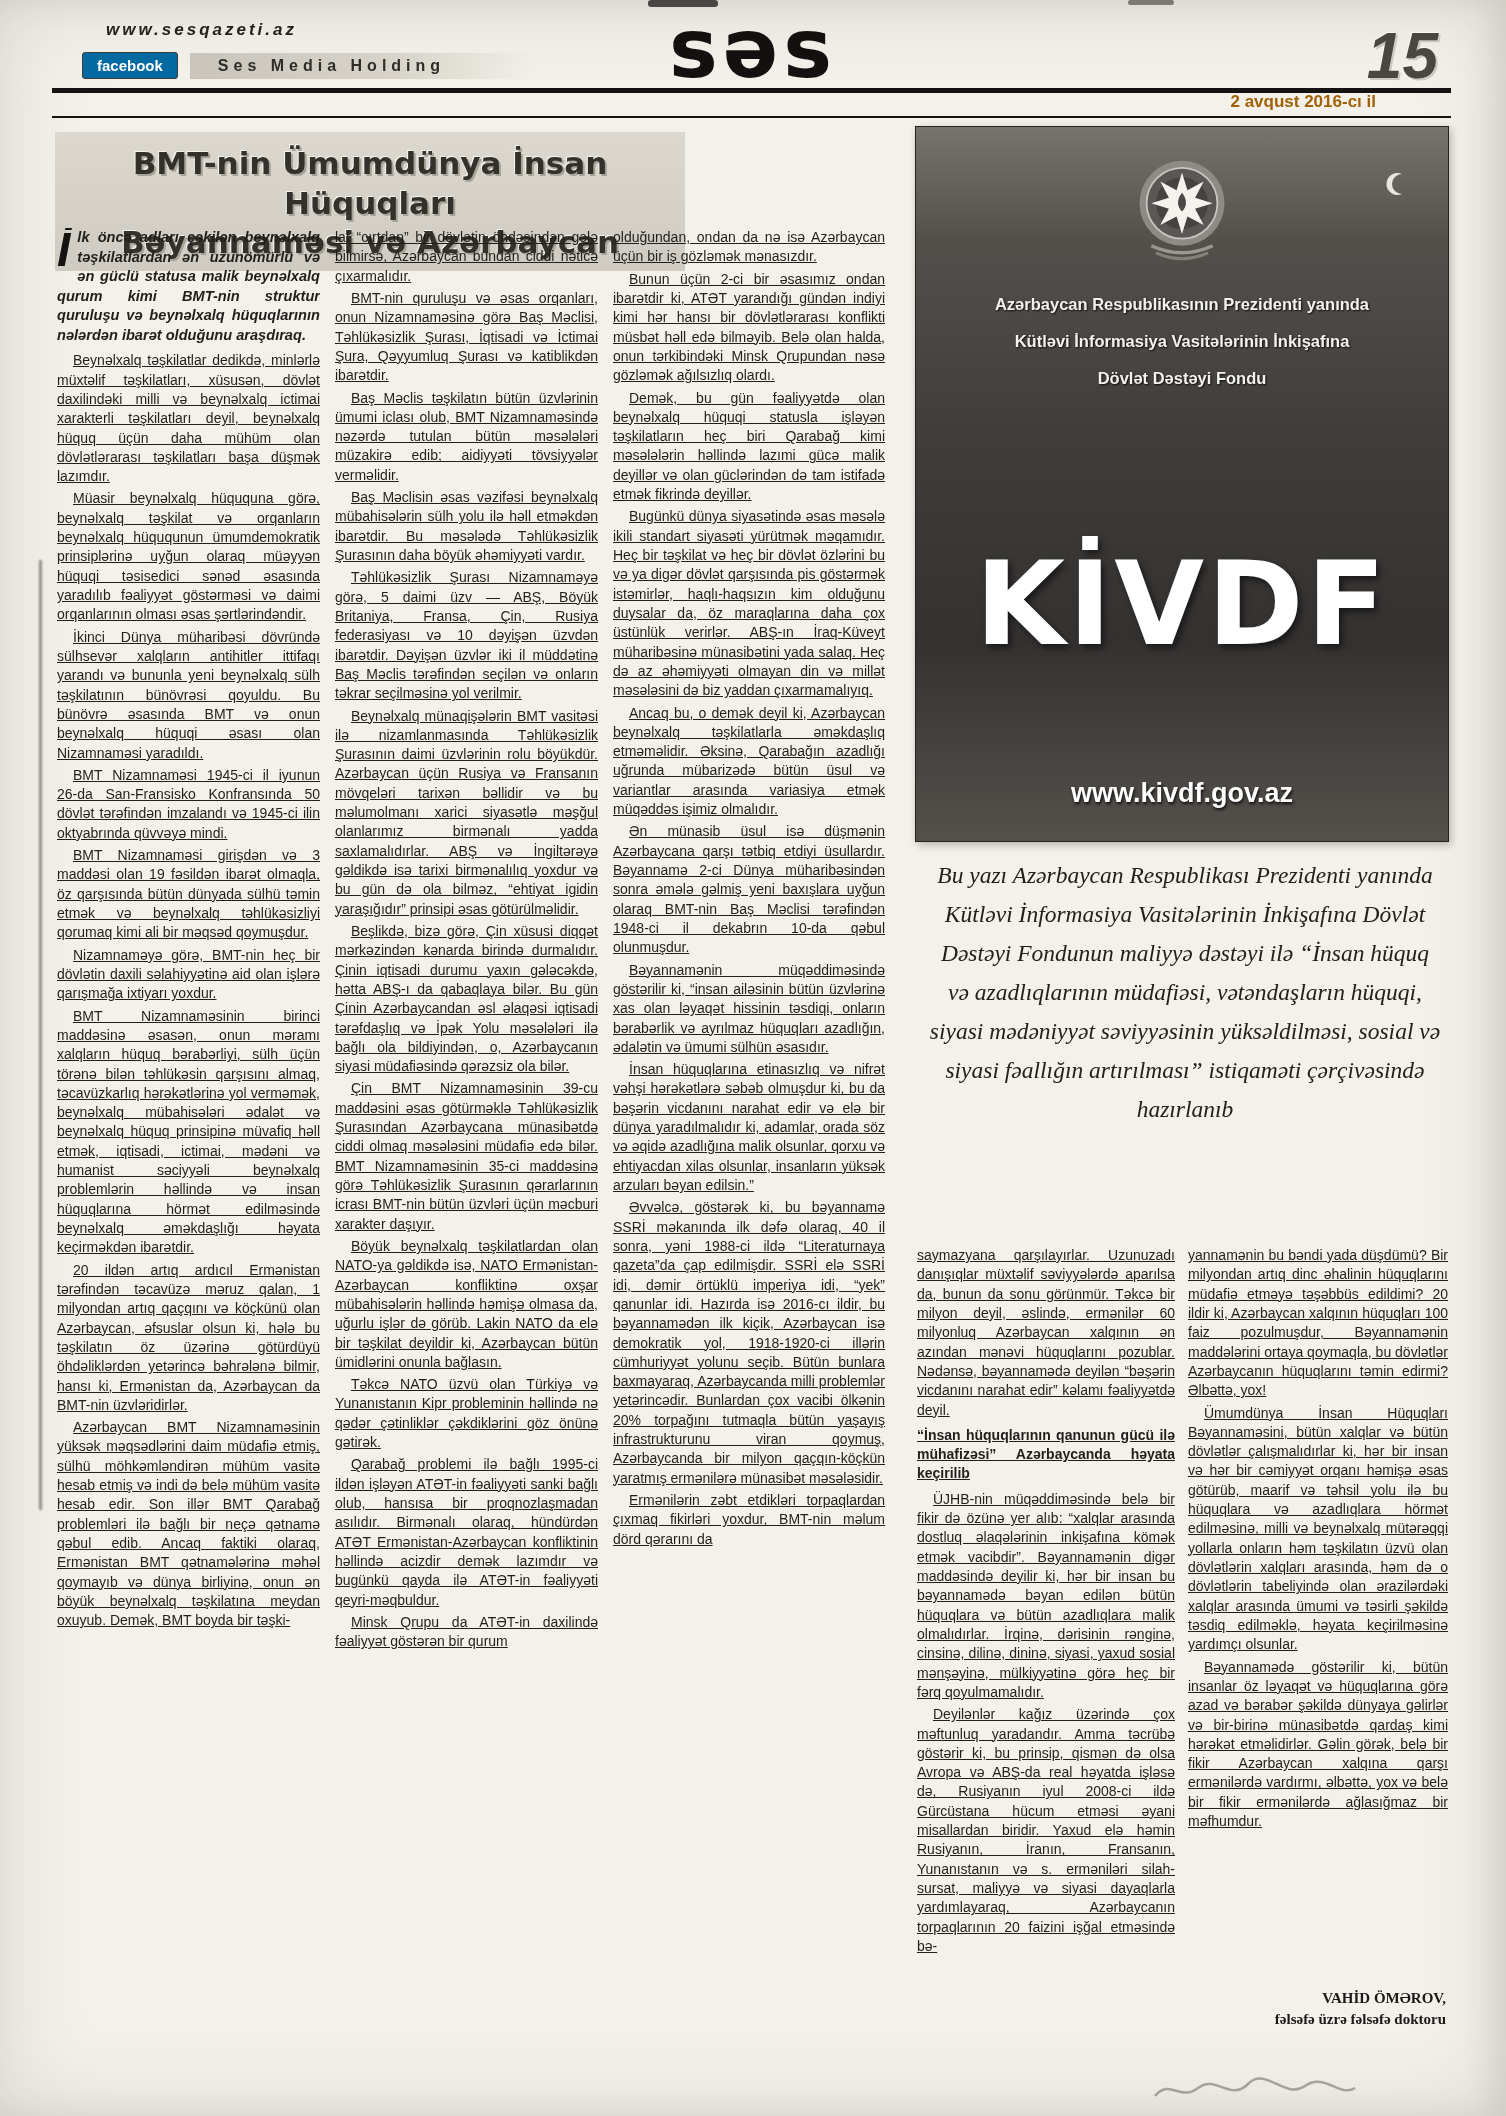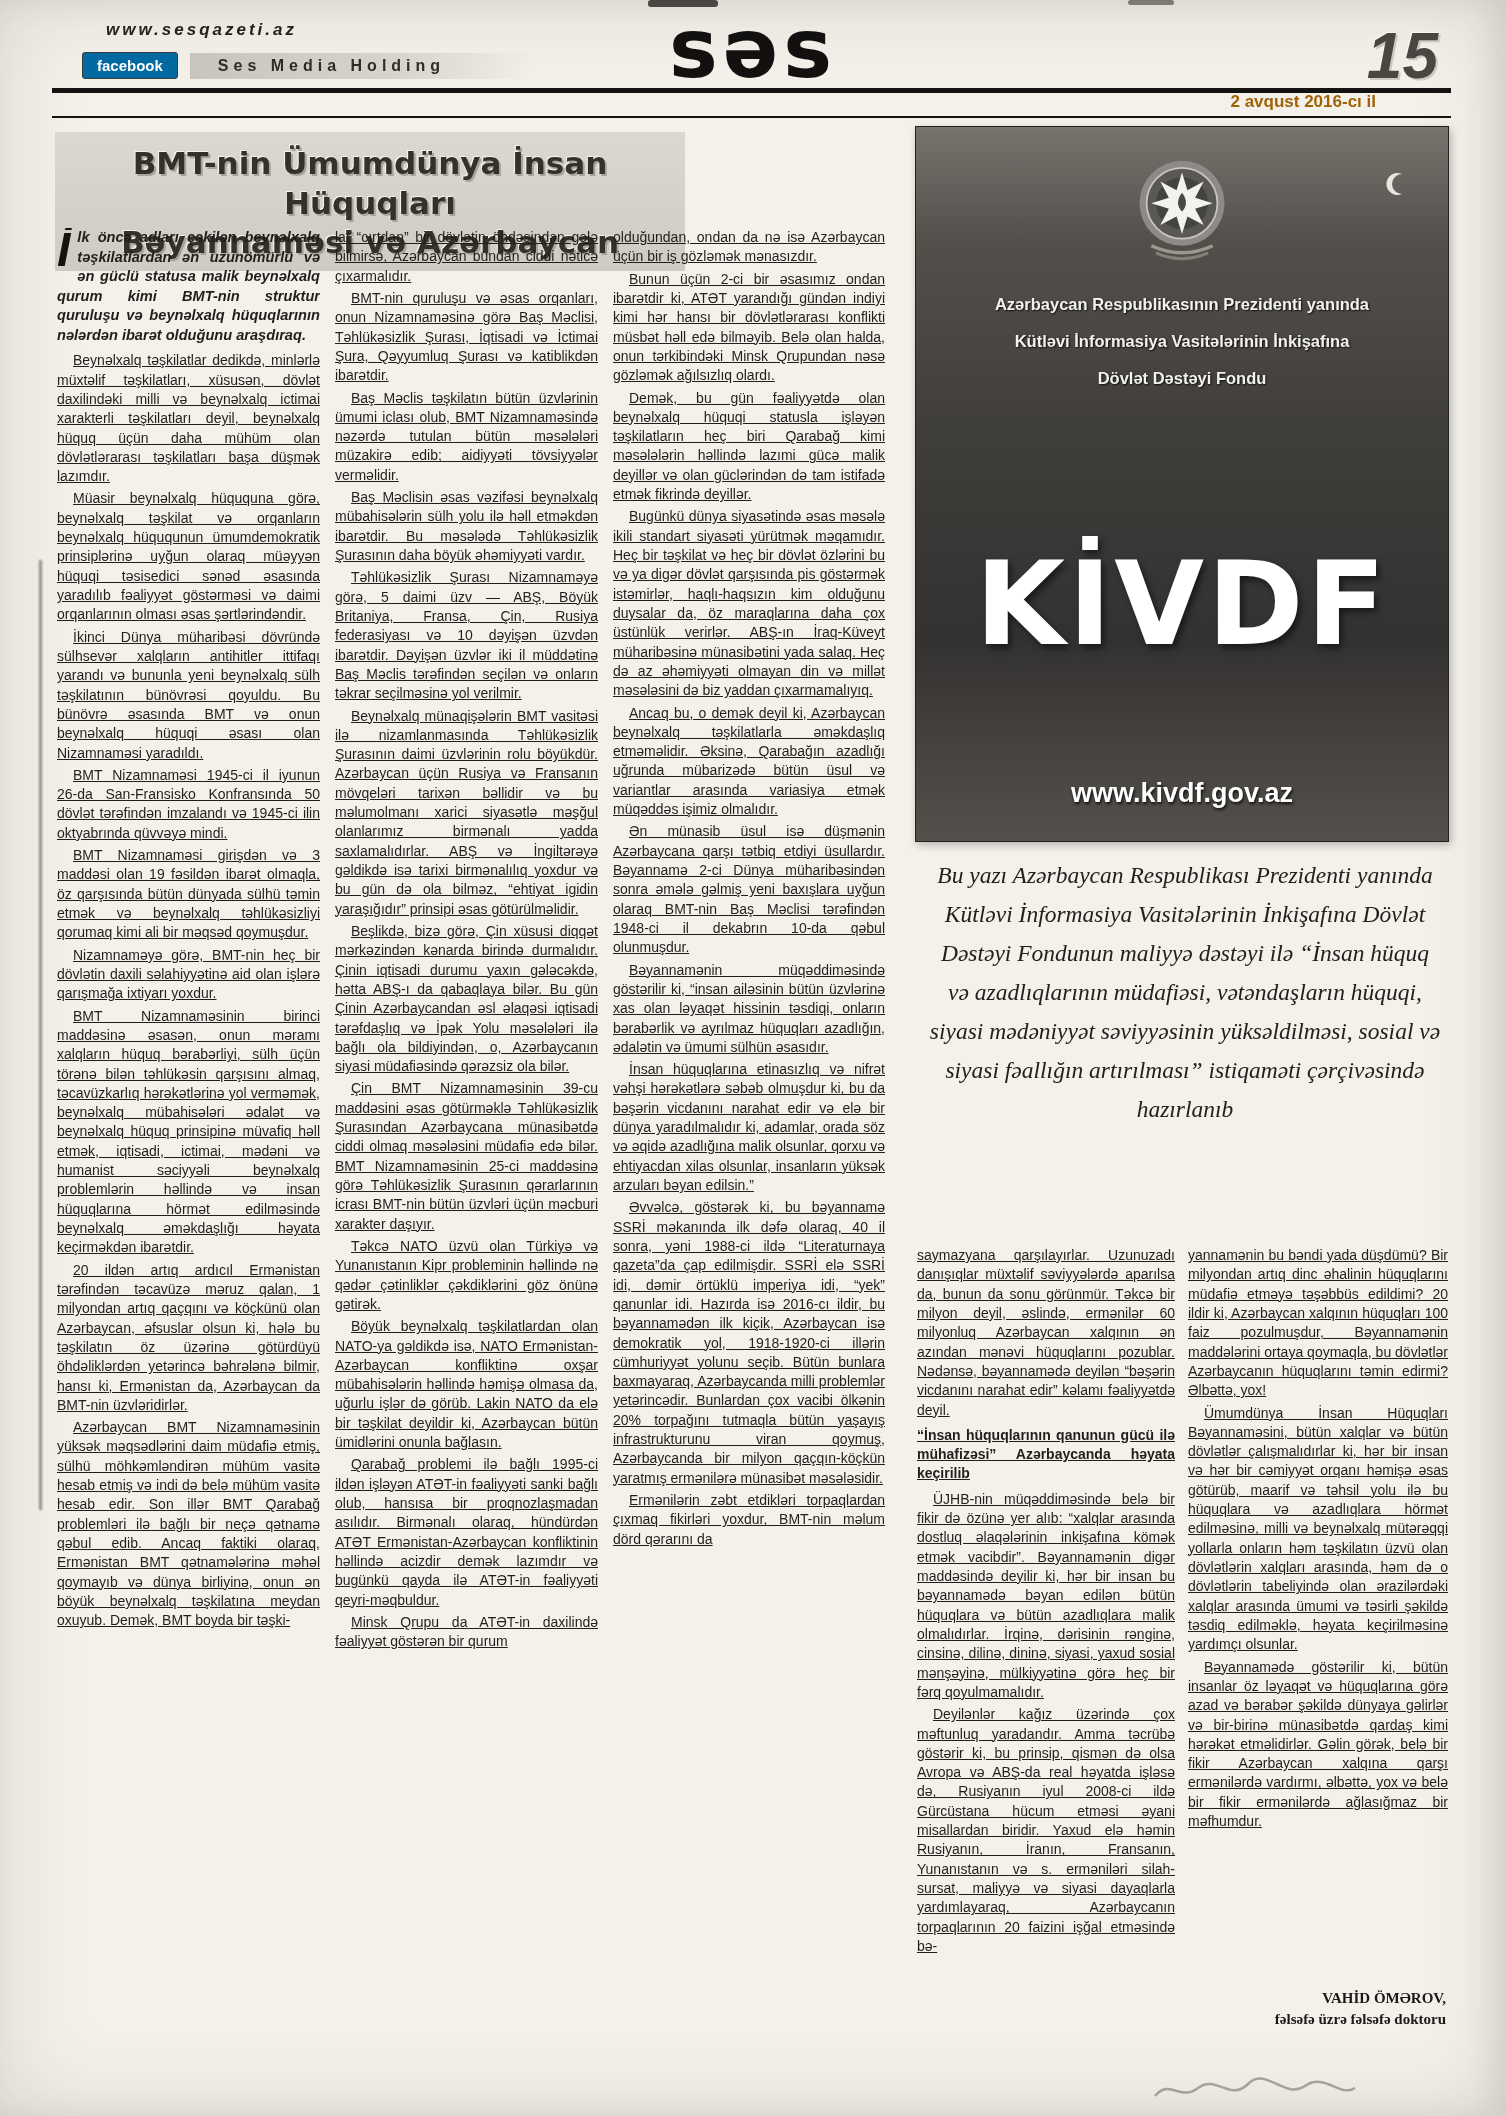--- a/index.html
+++ b/index.html
@@ -116,23 +116,23 @@
   </div>
   <div class="col col2">
     <div>
         <p class="para noindent">lat “cırtdan” bir dövlətin öhdəsindən gələ bilmirsə, Azərbaycan bundan ciddi nəticə çıxarmalıdır.</p>
         <p class="para">BMT-nin quruluşu və əsas orqanları, onun Nizamnaməsinə görə Baş Məclisi, Təhlükəsizlik Şurası, İqtisadi və İctimai Şura, Qəyyumluq Şurası və katiblikdən ibarətdir.</p>
         <p class="para">Baş Məclis təşkilatın bütün üzvlərinin ümumi iclası olub, BMT Nizamnaməsində nəzərdə tutulan bütün məsələləri müzakirə edib; aidiyyəti tövsiyyələr verməlidir.</p>
         <p class="para">Baş Məclisin əsas vəzifəsi beynəlxalq mübahisələrin sülh yolu ilə həll etməkdən ibarətdir. Bu məsələdə Təhlükəsizlik Şurasının daha böyük əhəmiyyəti vardır.</p>
         <p class="para">Təhlükəsizlik Şurası Nizamnaməyə görə, 5 daimi üzv — ABŞ, Böyük Britaniya, Fransa, Çin, Rusiya federasiyası və 10 dəyişən üzvdən ibarətdir. Dəyişən üzvlər iki il müddətinə Baş Məclis tərəfindən seçilən və onların təkrar seçilməsinə yol verilmir.</p>
         <p class="para">Beynəlxalq münaqişələrin BMT vasitəsi ilə nizamlanmasında Təhlükəsizlik Şurasının daimi üzvlərinin rolu böyükdür. Azərbaycan üçün Rusiya və Fransanın mövqeləri tarixən bəllidir və bu məlumolmanı xarici siyasətlə məşğul olanlarımız birmənalı yadda saxlamalıdırlar. ABŞ və İngiltərəyə gəldikdə isə tarixi birmənalılıq yoxdur və bu gün də ola bilməz, “ehtiyat igidin yaraşığıdır” prinsipi əsas götürülməlidir.</p>
         <p class="para">Beşlikdə, bizə görə, Çin xüsusi diqqət mərkəzindən kənarda birində durmalıdır. Çinin iqtisadi durumu yaxın gələcəkdə, hətta ABŞ-ı da qabaqlaya bilər. Bu gün Çinin Azərbaycandan əsl əlaqəsi iqtisadi tərəfdaşlıq və İpək Yolu məsələləri ilə bağlı ola bildiyindən, o, Azərbaycanın siyasi müdafiəsində qərəzsiz ola bilər.</p>
-        <p class="para">Çin BMT Nizamnaməsinin 39-cu maddəsini əsas götürməklə Təhlükəsizlik Şurasından Azərbaycana münasibətdə ciddi olmaq məsələsini müdafiə edə bilər. BMT Nizamnaməsinin 25-ci maddəsinə görə Təhlükəsizlik Şurasının qərarlarının icrası BMT-nin bütün üzvləri üçün məcburi xarakter daşıyır.</p>
+        <p class="para">Çin BMT Nizamnaməsinin 39-cu maddəsini əsas götürməklə Təhlükəsizlik Şurasından Azərbaycana münasibətdə ciddi olmaq məsələsini müdafiə edə bilər. BMT Nizamnaməsinin 35-ci maddəsinə görə Təhlükəsizlik Şurasının qərarlarının icrası BMT-nin bütün üzvləri üçün məcburi xarakter daşıyır.</p>
+        <p class="para">Böyük beynəlxalq təşkilatlardan olan NATO-ya gəldikdə isə, NATO Ermənistan-Azərbaycan konfliktinə oxşar mübahisələrin həllində həmişə olmasa da, uğurlu işlər də görüb. Lakin NATO da elə bir təşkilat deyildir ki, Azərbaycan bütün ümidlərini onunla bağlasın.</p>
         <p class="para">Təkcə NATO üzvü olan Türkiyə və Yunanıstanın Kipr probleminin həllində nə qədər çətinliklər çəkdiklərini göz önünə gətirək.</p>
-        <p class="para">Böyük beynəlxalq təşkilatlardan olan NATO-ya gəldikdə isə, NATO Ermənistan-Azərbaycan konfliktinə oxşar mübahisələrin həllində həmişə olmasa da, uğurlu işlər də görüb. Lakin NATO da elə bir təşkilat deyildir ki, Azərbaycan bütün ümidlərini onunla bağlasın.</p>
         <p class="para">Qarabağ problemi ilə bağlı 1995-ci ildən işləyən ATƏT-in fəaliyyəti sanki bağlı olub, hansısa bir proqnozlaşmadan asılıdır. Birmənalı olaraq, hündürdən ATƏT Ermənistan-Azərbaycan konfliktinin həllində acizdir demək lazımdır və bugünkü qayda ilə ATƏT-in fəaliyyəti qeyri-məqbuldur.</p>
         <p class="para">Minsk Qrupu da ATƏT-in daxilində fəaliyyət göstərən bir qurum</p>
       </div>
   </div>
   <div class="col col3">
     <div>
         <p class="para noindent">olduğundan, ondan da nə isə Azərbaycan üçün bir iş gözləmək mənasızdır.</p>
         <p class="para">Bunun üçün 2-ci bir əsasımız ondan ibarətdir ki, ATƏT yarandığı gündən indiyi kimi hər hansı bir dövlətlərarası konflikti müsbət həll edə bilməyib. Belə olan halda, onun tərkibindəki Minsk Qrupundan nəsə gözləmək ağılsızlıq olardı.</p>
         <p class="para">Demək, bu gün fəaliyyətdə olan beynəlxalq hüquqi statusla işləyən təşkilatların heç biri Qarabağ kimi məsələlərin həllində lazımi gücə malik deyillər və olan güclərindən də tam istifadə etmək fikrində deyillər.</p>
         <p class="para">Bugünkü dünya siyasətində əsas məsələ ikili standart siyasəti yürütmək məqamıdır. Heç bir təşkilat və heç bir dövlət özlərini bu və ya digər dövlət qarşısında pis göstərmək istəmirlər, haqlı-haqsızın kim olduğunu duysalar da, öz maraqlarına daha çox üstünlük verirlər. ABŞ-ın İraq-Küveyt müharibəsinə münasibətini yada salaq. Heç də az əhəmiyyəti olmayan din və millət məsələsini də biz yaddan çıxarmamalıyıq.</p>

